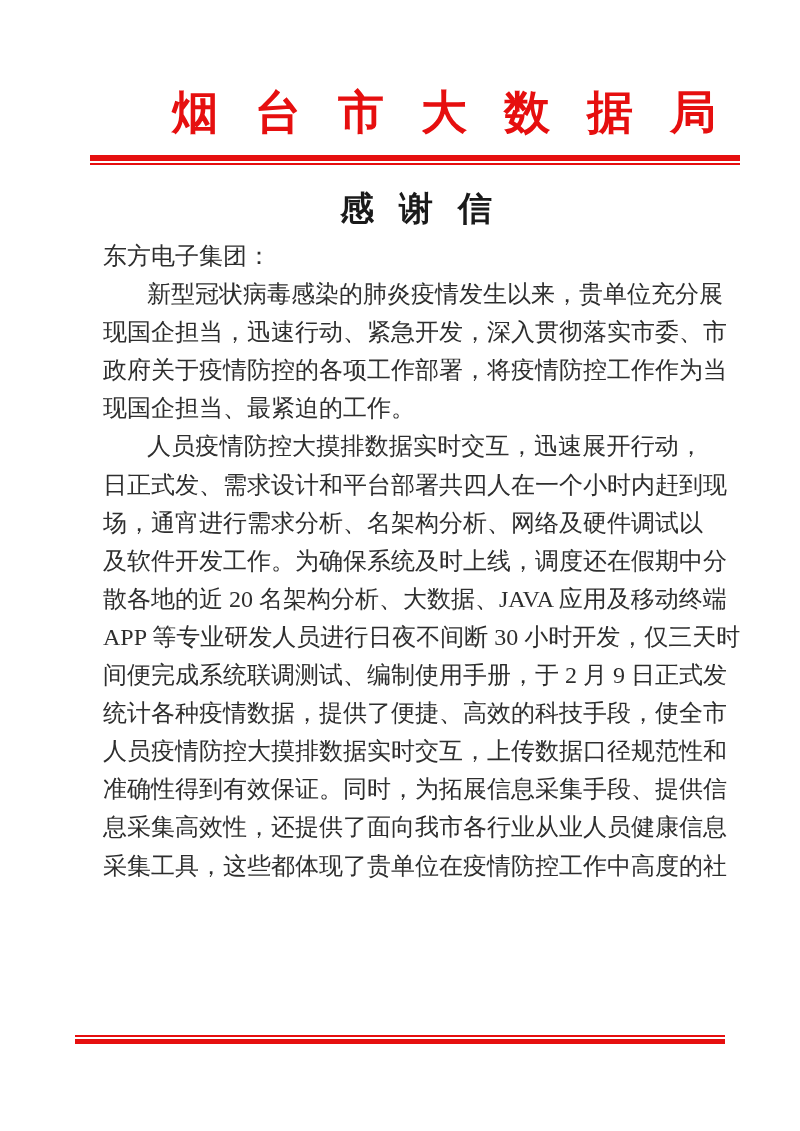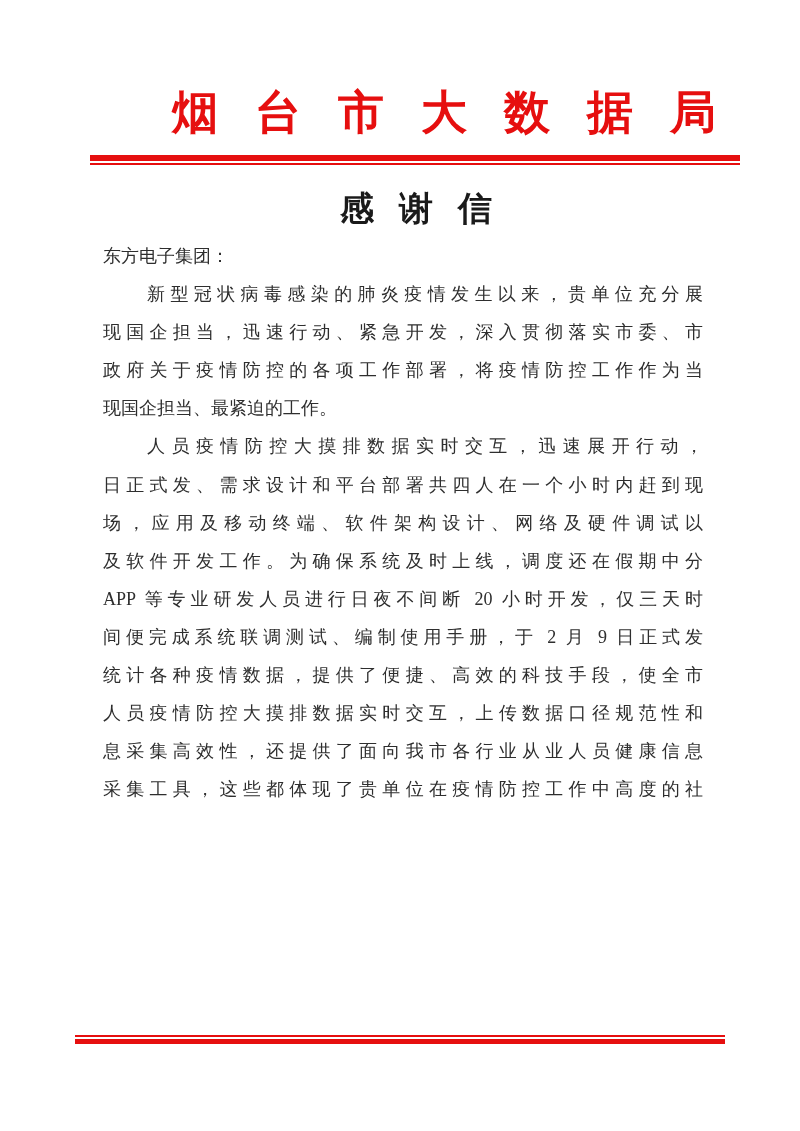--- a/index.html
+++ b/index.html
@@ -60,21 +60,21 @@
     white-space: nowrap;
   }
 
   
   .letter-body {
     position: absolute;
     top: 237px;
     left: 103px;
     width: 600px;
     color: #2e2e2e;
-    font-size: 18px;
+    font-size: 24px;
   }
   .line {
     height: 38.1px;
     line-height: 38.1px;
     text-align: justify;
     text-align-last: justify;
     white-space: nowrap;
   }
   .line.start {
     text-align-last: left;
@@ -108,25 +108,27 @@
   <div class="letter-body">
     <div class="line start">东方电子集团：</div>
 
     <div class="line indent">新型冠状病毒感染的肺炎疫情发生以来，贵单位充分展</div>
     <div class="line">现国企担当，迅速行动、紧急开发，深入贯彻落实市委、市</div>
     <div class="line">政府关于疫情防控的各项工作部署，将疫情防控工作作为当</div>
     <div class="line start">现国企担当、最紧迫的工作。</div>
 
     <div class="line indent">人员疫情防控大摸排数据实时交互，迅速展开行动，</div>
     <div class="line">日正式发、需求设计和平台部署共四人在一个小时内赶到现</div>
-    <div class="line">场，应用及移动终端、软件架构设计、网络及硬件调试以</div>
+    <div class="line">场，通宵进行需求分析、名架构分析、网络及硬件调试以</div>
     <div class="line">及软件开发工作。为确保系统及时上线，调度还在假期中分</div>
-    <div class="line">APP 等专业研发人员进行日夜不间断 20 小时开发，仅三天时</div>
+    <div class="line">散各地的近 20 名架构分析、大数据、JAVA 应用及移动终端</div>
+    <div class="line">APP 等专业研发人员进行日夜不间断 30 小时开发，仅三天时</div>
     <div class="line">间便完成系统联调测试、编制使用手册，于 2 月 9 日正式发</div>
     <div class="line">统计各种疫情数据，提供了便捷、高效的科技手段，使全市</div>
     <div class="line">人员疫情防控大摸排数据实时交互，上传数据口径规范性和</div>
+    <div class="line">准确性得到有效保证。同时，为拓展信息采集手段、提供信</div>
     <div class="line">息采集高效性，还提供了面向我市各行业从业人员健康信息</div>
     <div class="line">采集工具，这些都体现了贵单位在疫情防控工作中高度的社</div>
   </div>
 
   <div class="footer-rule"></div>
 
 </div>
 
 </body></html>

